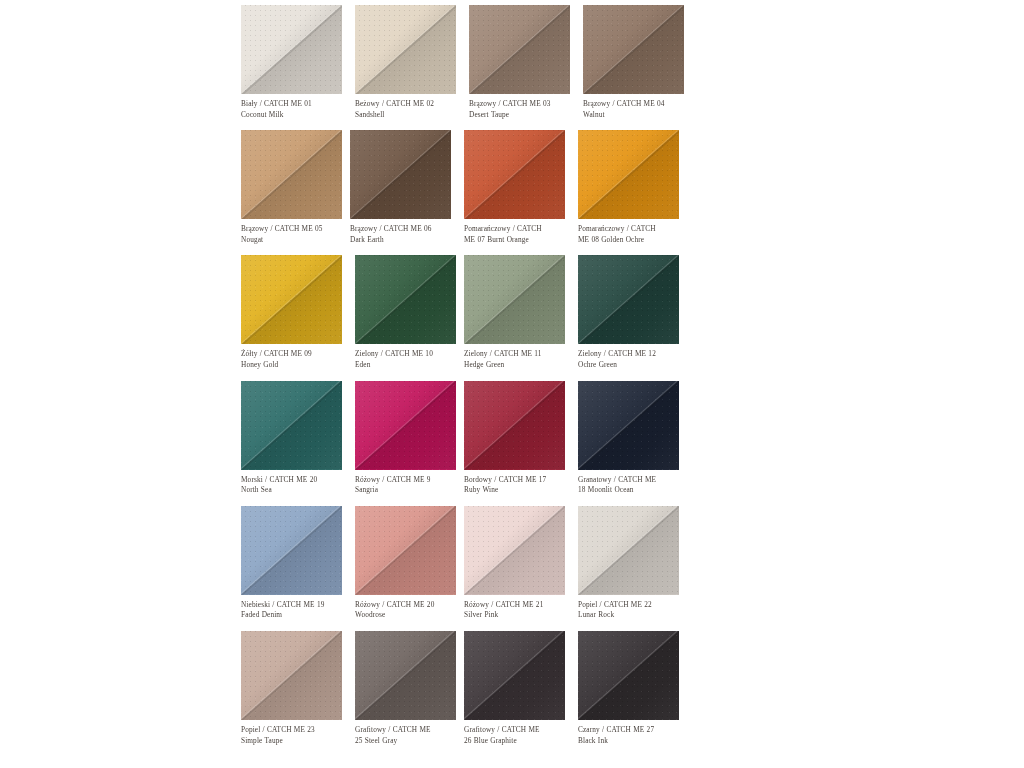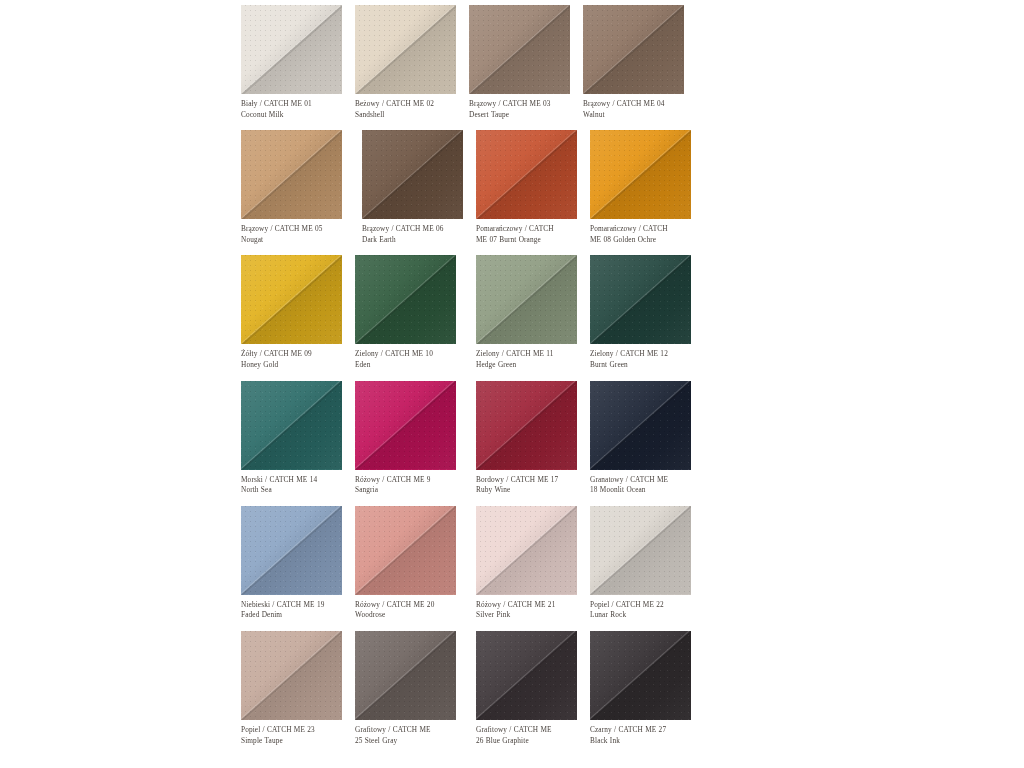--- a/index.html
+++ b/index.html
@@ -27,21 +27,21 @@
     flex-wrap: wrap;
     gap: 0px;
   }
 
   .swatch-cell {
     width: 105px;
     margin-right: 9px;
     margin-bottom: 10px;
     box-sizing: border-box;
   }
-  .swatch-cell.last-col { margin-right: 16px; }
+  .swatch-cell.last-col { margin-right: 4px; }
 
   .swatch-tile {
     position: relative;
     width: 101px;
     height: 89px;
     overflow: hidden;
     background: #cccccc;
   }
 
   
@@ -276,34 +276,34 @@
         <div class="swatch-tile">
           <div class="tile-base" style="background: rgb(34, 70, 63);"></div>
           <div class="tile-topwedge"></div>
           <div class="tile-flap"></div>
           <div class="tile-shade"></div>
           <div class="tile-crease"></div>
           <div class="tile-tex"></div>
         </div>
         <div class="swatch-label">
           <span class="lbl-line">Zielony / CATCH ME 12</span>
-          <span class="lbl-line">Burnt Green</span>
+          <span class="lbl-line">Ochre Green</span>
         </div>
       </div>
       <div class="swatch-cell">
         <div class="swatch-tile">
           <div class="tile-base" style="background: rgb(43, 107, 104);"></div>
           <div class="tile-topwedge"></div>
           <div class="tile-flap"></div>
           <div class="tile-shade"></div>
           <div class="tile-crease"></div>
           <div class="tile-tex"></div>
         </div>
         <div class="swatch-label">
-          <span class="lbl-line">Morski / CATCH ME 14</span>
+          <span class="lbl-line">Morski / CATCH ME 20</span>
           <span class="lbl-line">North Sea</span>
         </div>
       </div>
       <div class="swatch-cell last-col">
         <div class="swatch-tile">
           <div class="tile-base" style="background: rgb(194, 19, 90);"></div>
           <div class="tile-topwedge"></div>
           <div class="tile-flap"></div>
           <div class="tile-shade"></div>
           <div class="tile-crease"></div>

